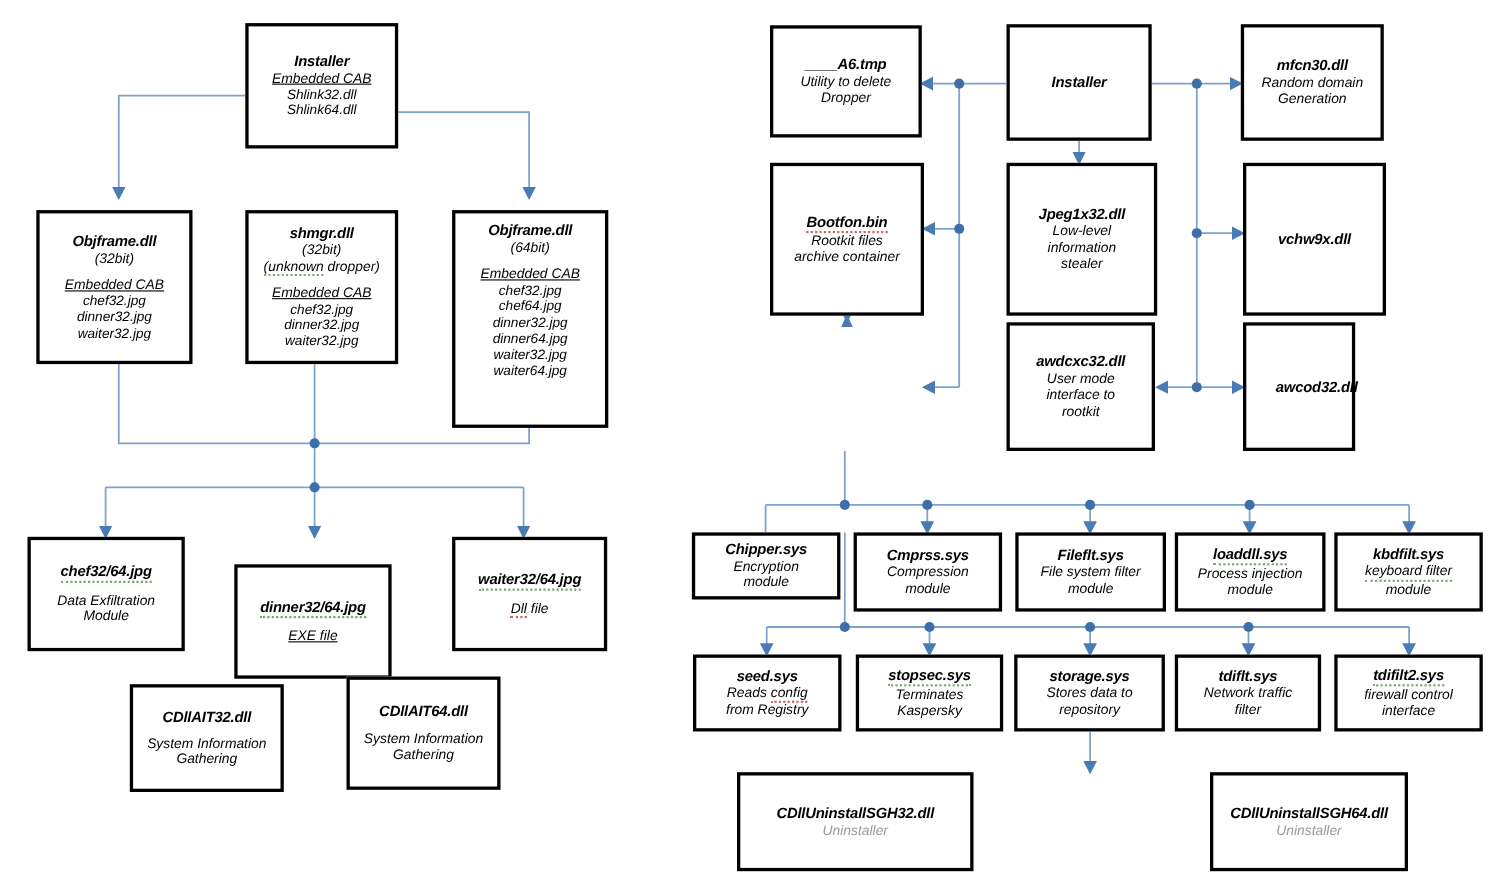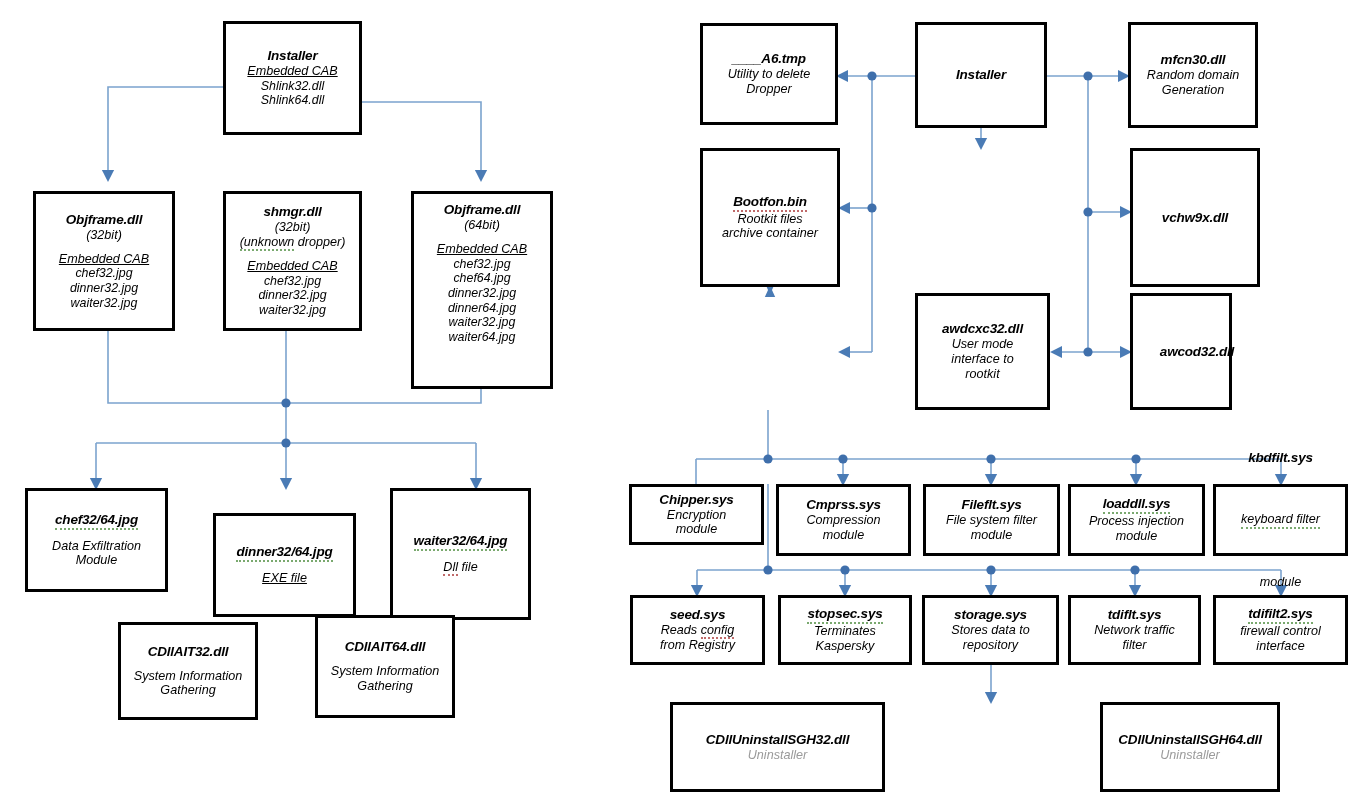--- a/index.html
+++ b/index.html
@@ -156,21 +156,21 @@
   <div class="sub">Data Exfiltration</div>
   <div class="sub">Module</div>
 </div>
 
 <div class="node" style="left:213px;top:488px;width:143px;height:104px;margin-top:25px;">
   <div class="ttl wav">dinner32/64.jpg</div>
   <div class="sp"></div>
   <div class="sub u">EXE file</div>
 </div>
 
-<div class="node" style="left:390px;top:488px;width:141px;height:132px;">
+<div class="node" style="left:411px;top:488px;width:141px;height:104px;">
   <div class="ttl wav">waiter32/64.jpg</div>
   <div class="sp"></div>
   <div class="sub"><span class="wavr">Dll</span> file</div>
 </div>
 
 <div class="node" style="left:118px;top:622px;width:140px;height:98px;">
   <div class="ttl">CDllAIT32.dll</div>
   <div class="sp"></div>
   <div class="sub">System Information</div>
   <div class="sub">Gathering</div>
@@ -198,20 +198,26 @@
   <div class="sub">Random domain</div>
   <div class="sub">Generation</div>
 </div>
 
 <div class="node" style="left:700px;top:148px;width:140px;height:139px;">
   <div class="ttl wavr">Bootfon.bin</div>
   <div class="sub">Rootkit files</div>
   <div class="sub">archive container</div>
 </div>
 
+<div class="node" style="left:915px;top:148px;width:137px;height:139px;">
+  <div class="ttl">Jpeg1x32.dll</div>
+  <div class="sub">Low-level</div>
+  <div class="sub">information</div>
+  <div class="sub">stealer</div>
+</div>
 
 <div class="node" style="left:1130px;top:148px;width:130px;height:139px;">
   <div class="ttl">vchw9x.dll</div>
 </div>
 
 
 <div class="node" style="left:915px;top:293px;width:135px;height:117px;">
   <div class="ttl">awdcxc32.dll</div>
   <div class="sub">User mode</div>
   <div class="sub">interface to</div>
@@ -235,21 +241,21 @@
 <div class="node" style="left:923px;top:484px;width:137px;height:72px;">
   <div class="ttl">Fileflt.sys</div>
   <div class="sub">File system filter</div>
   <div class="sub">module</div>
 </div>
 <div class="node" style="left:1068px;top:484px;width:137px;height:72px;">
   <div class="ttl wav">loaddll.sys</div>
   <div class="sub">Process injection</div>
   <div class="sub">module</div>
 </div>
-<div class="node" style="left:1213px;top:484px;width:135px;height:72px;gap:46px;">
+<div class="node" style="left:1213px;top:484px;width:135px;height:72px;">
   <div class="ttl">kbdfilt.sys</div>
   <div class="sub wav">keyboard filter</div>
   <div class="sub">module</div>
 </div>
 
 <div class="node" style="left:630px;top:595px;width:135px;height:70px;">
   <div class="ttl">seed.sys</div>
   <div class="sub">Reads <span class="wavr">config</span></div>
   <div class="sub">from Registry</div>
 </div>

